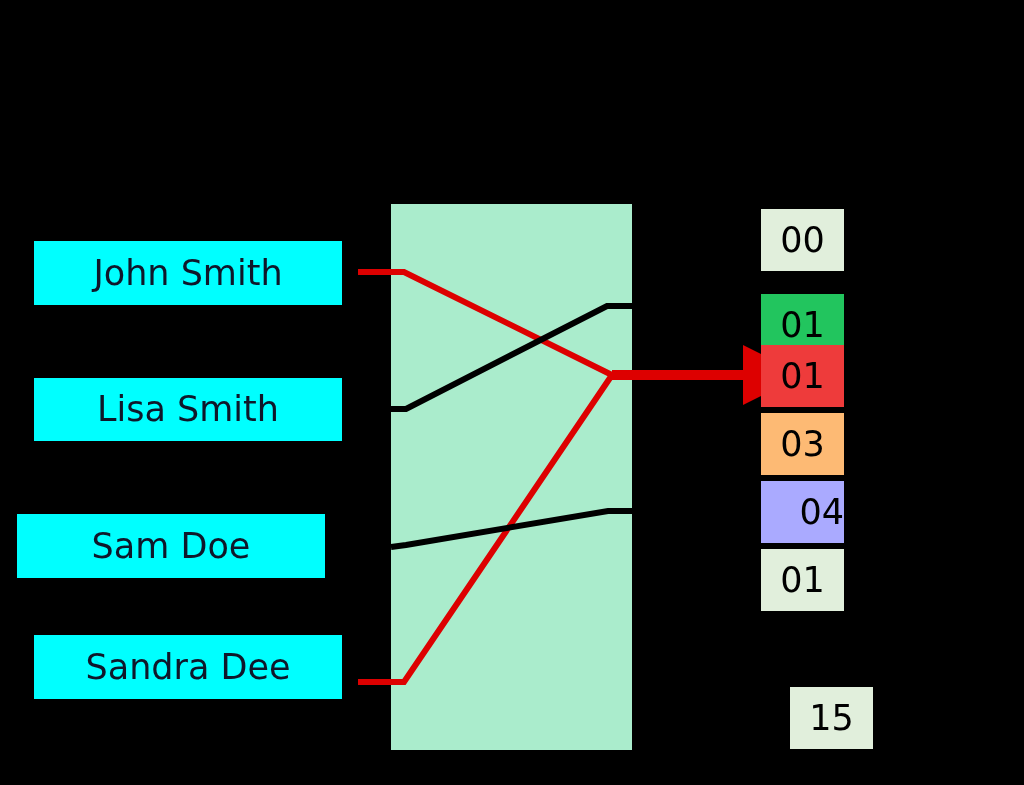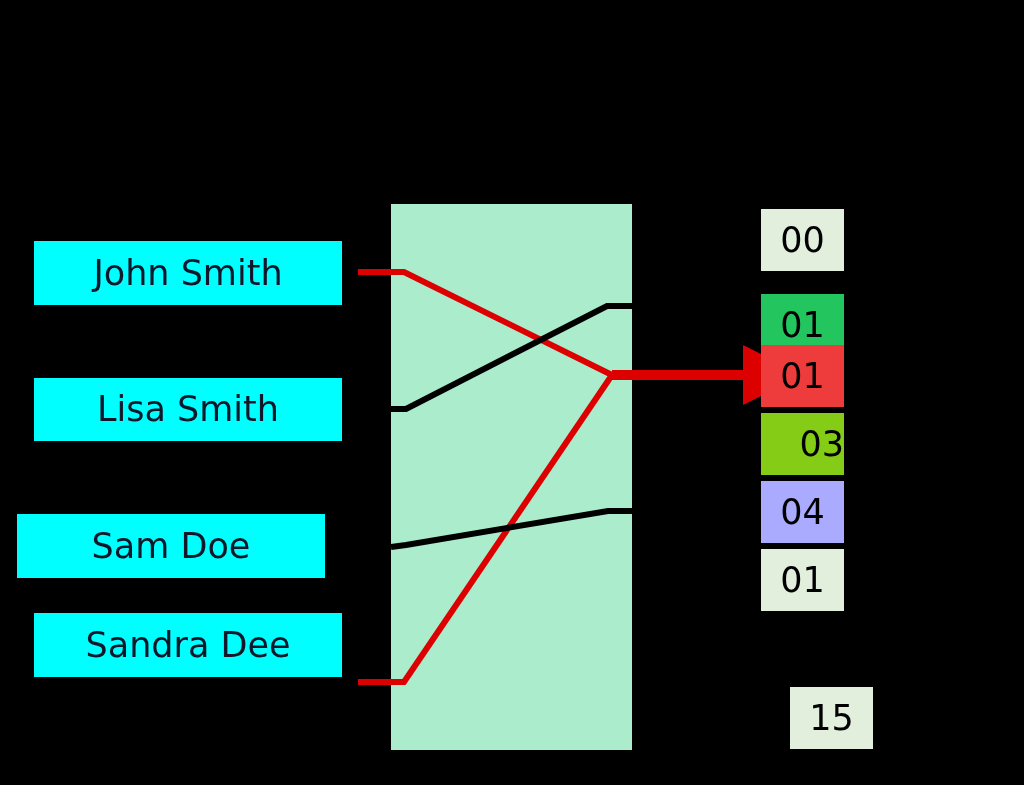--- a/index.html
+++ b/index.html
@@ -74,39 +74,39 @@
   <div id="name-box-layer">
       <div class="name-box" style="left: 34px; top: 241px; width: 308px; height: 64px; background: rgb(0, 255, 255);">
         <span>John Smith</span>
       </div>
       <div class="name-box" style="left: 34px; top: 378px; width: 308px; height: 63px; background: rgb(0, 255, 255); text-align: right;">
         <span>Lisa Smith</span>
       </div>
       <div class="name-box" style="left: 17px; top: 514px; width: 308px; height: 64px; background: rgb(0, 255, 255);">
         <span>Sam Doe</span>
       </div>
-      <div class="name-box" style="left: 34px; top: 613px; width: 308px; height: 64px; background: rgb(0, 255, 255);">
+      <div class="name-box" style="left: 34px; top: 635px; width: 308px; height: 64px; background: rgb(0, 255, 255);">
         <span>Sandra Dee</span>
       </div>
     </div>
 
   <div id="bucket-layer">
       <div class="bucket-cell" style="top: 209px; background: rgb(225, 239, 220);">
         <span>00</span>
       </div>
       <div class="bucket-cell" style="top: 294px; background: #22c55e;">
         <span>01</span>
       </div>
       <div class="bucket-cell" style="top: 345px; background: rgb(238, 59, 59);">
         <span>01</span>
       </div>
-      <div class="bucket-cell" style="top: 413px; background: #84cc16; justify-content: flex-end;">
+      <div class="bucket-cell" style="top: 413px; background: #fdba74;">
         <span>03</span>
       </div>
-      <div class="bucket-cell" style="top: 481px; background: rgb(170, 170, 255);">
+      <div class="bucket-cell" style="top: 481px; background: rgb(170, 170, 255); justify-content: flex-end;">
         <span>04</span>
       </div>
       <div class="bucket-cell" style="top: 549px; background: rgb(225, 239, 220);">
         <span>01</span>
       </div>
       <div class="bucket-cell" style="top: 687px; background: rgb(225, 239, 220); margin-left: 29px;">
         <span>15</span>
       </div>
     </div>
 

